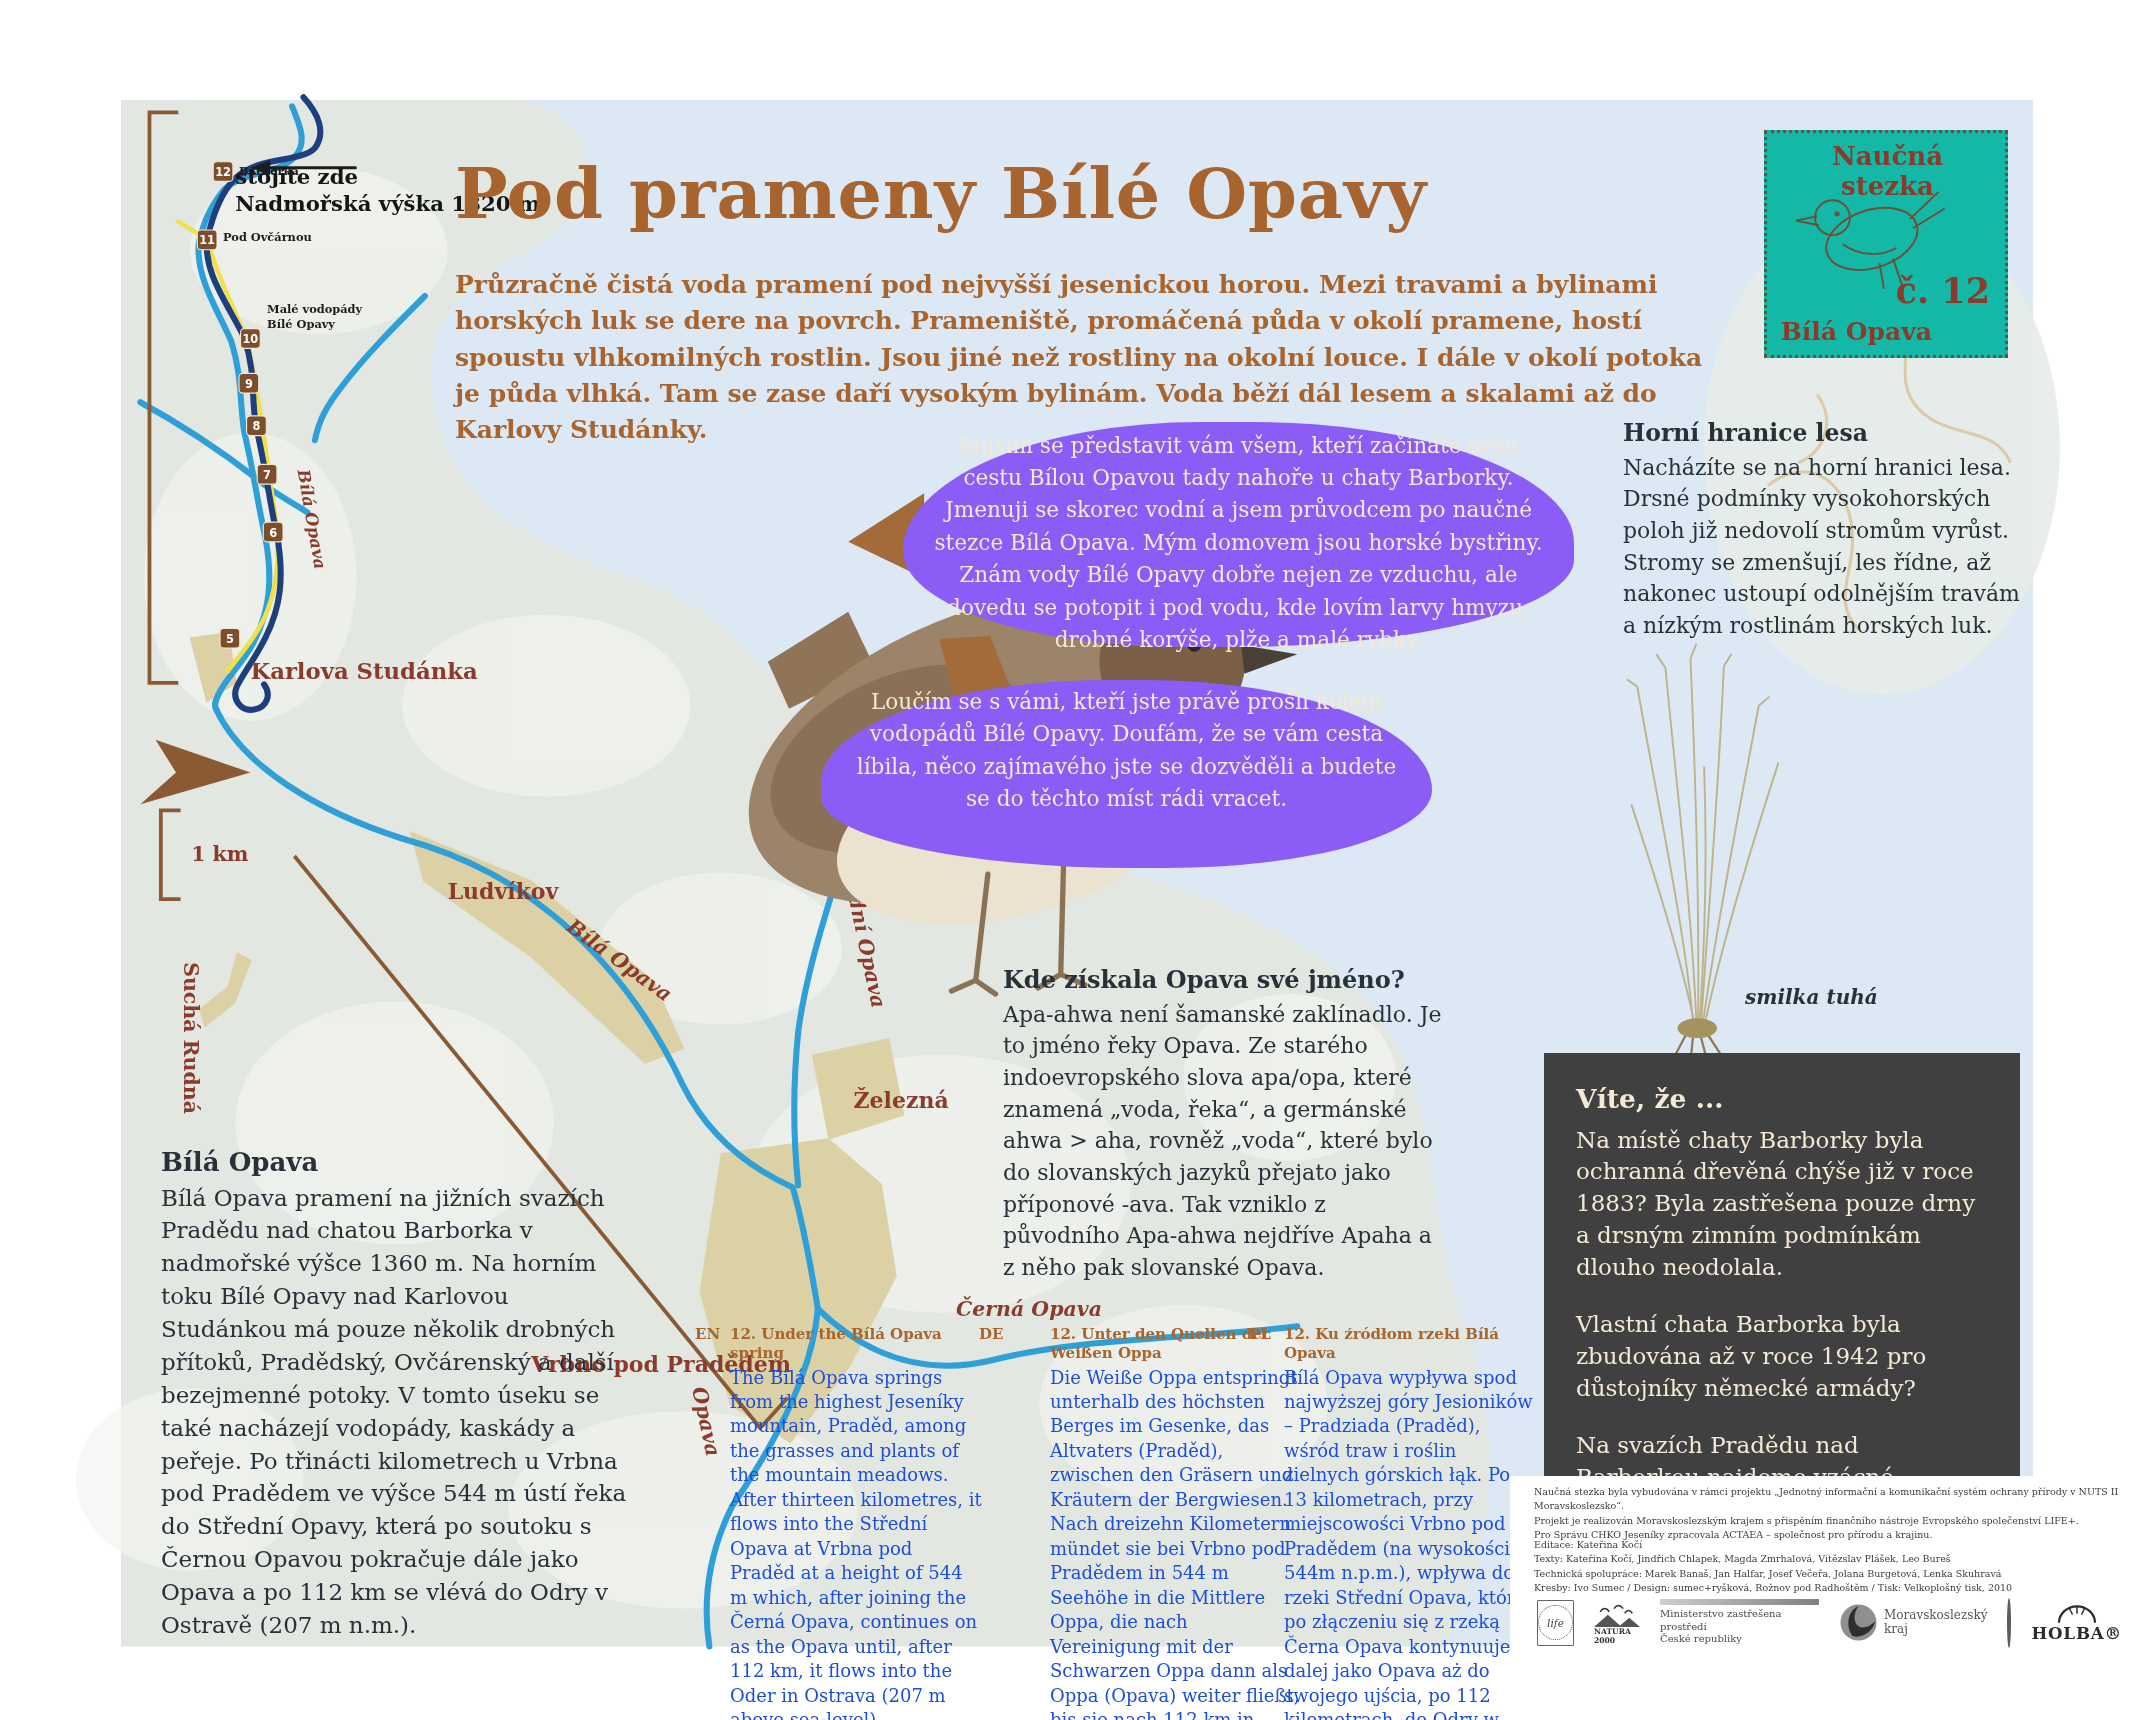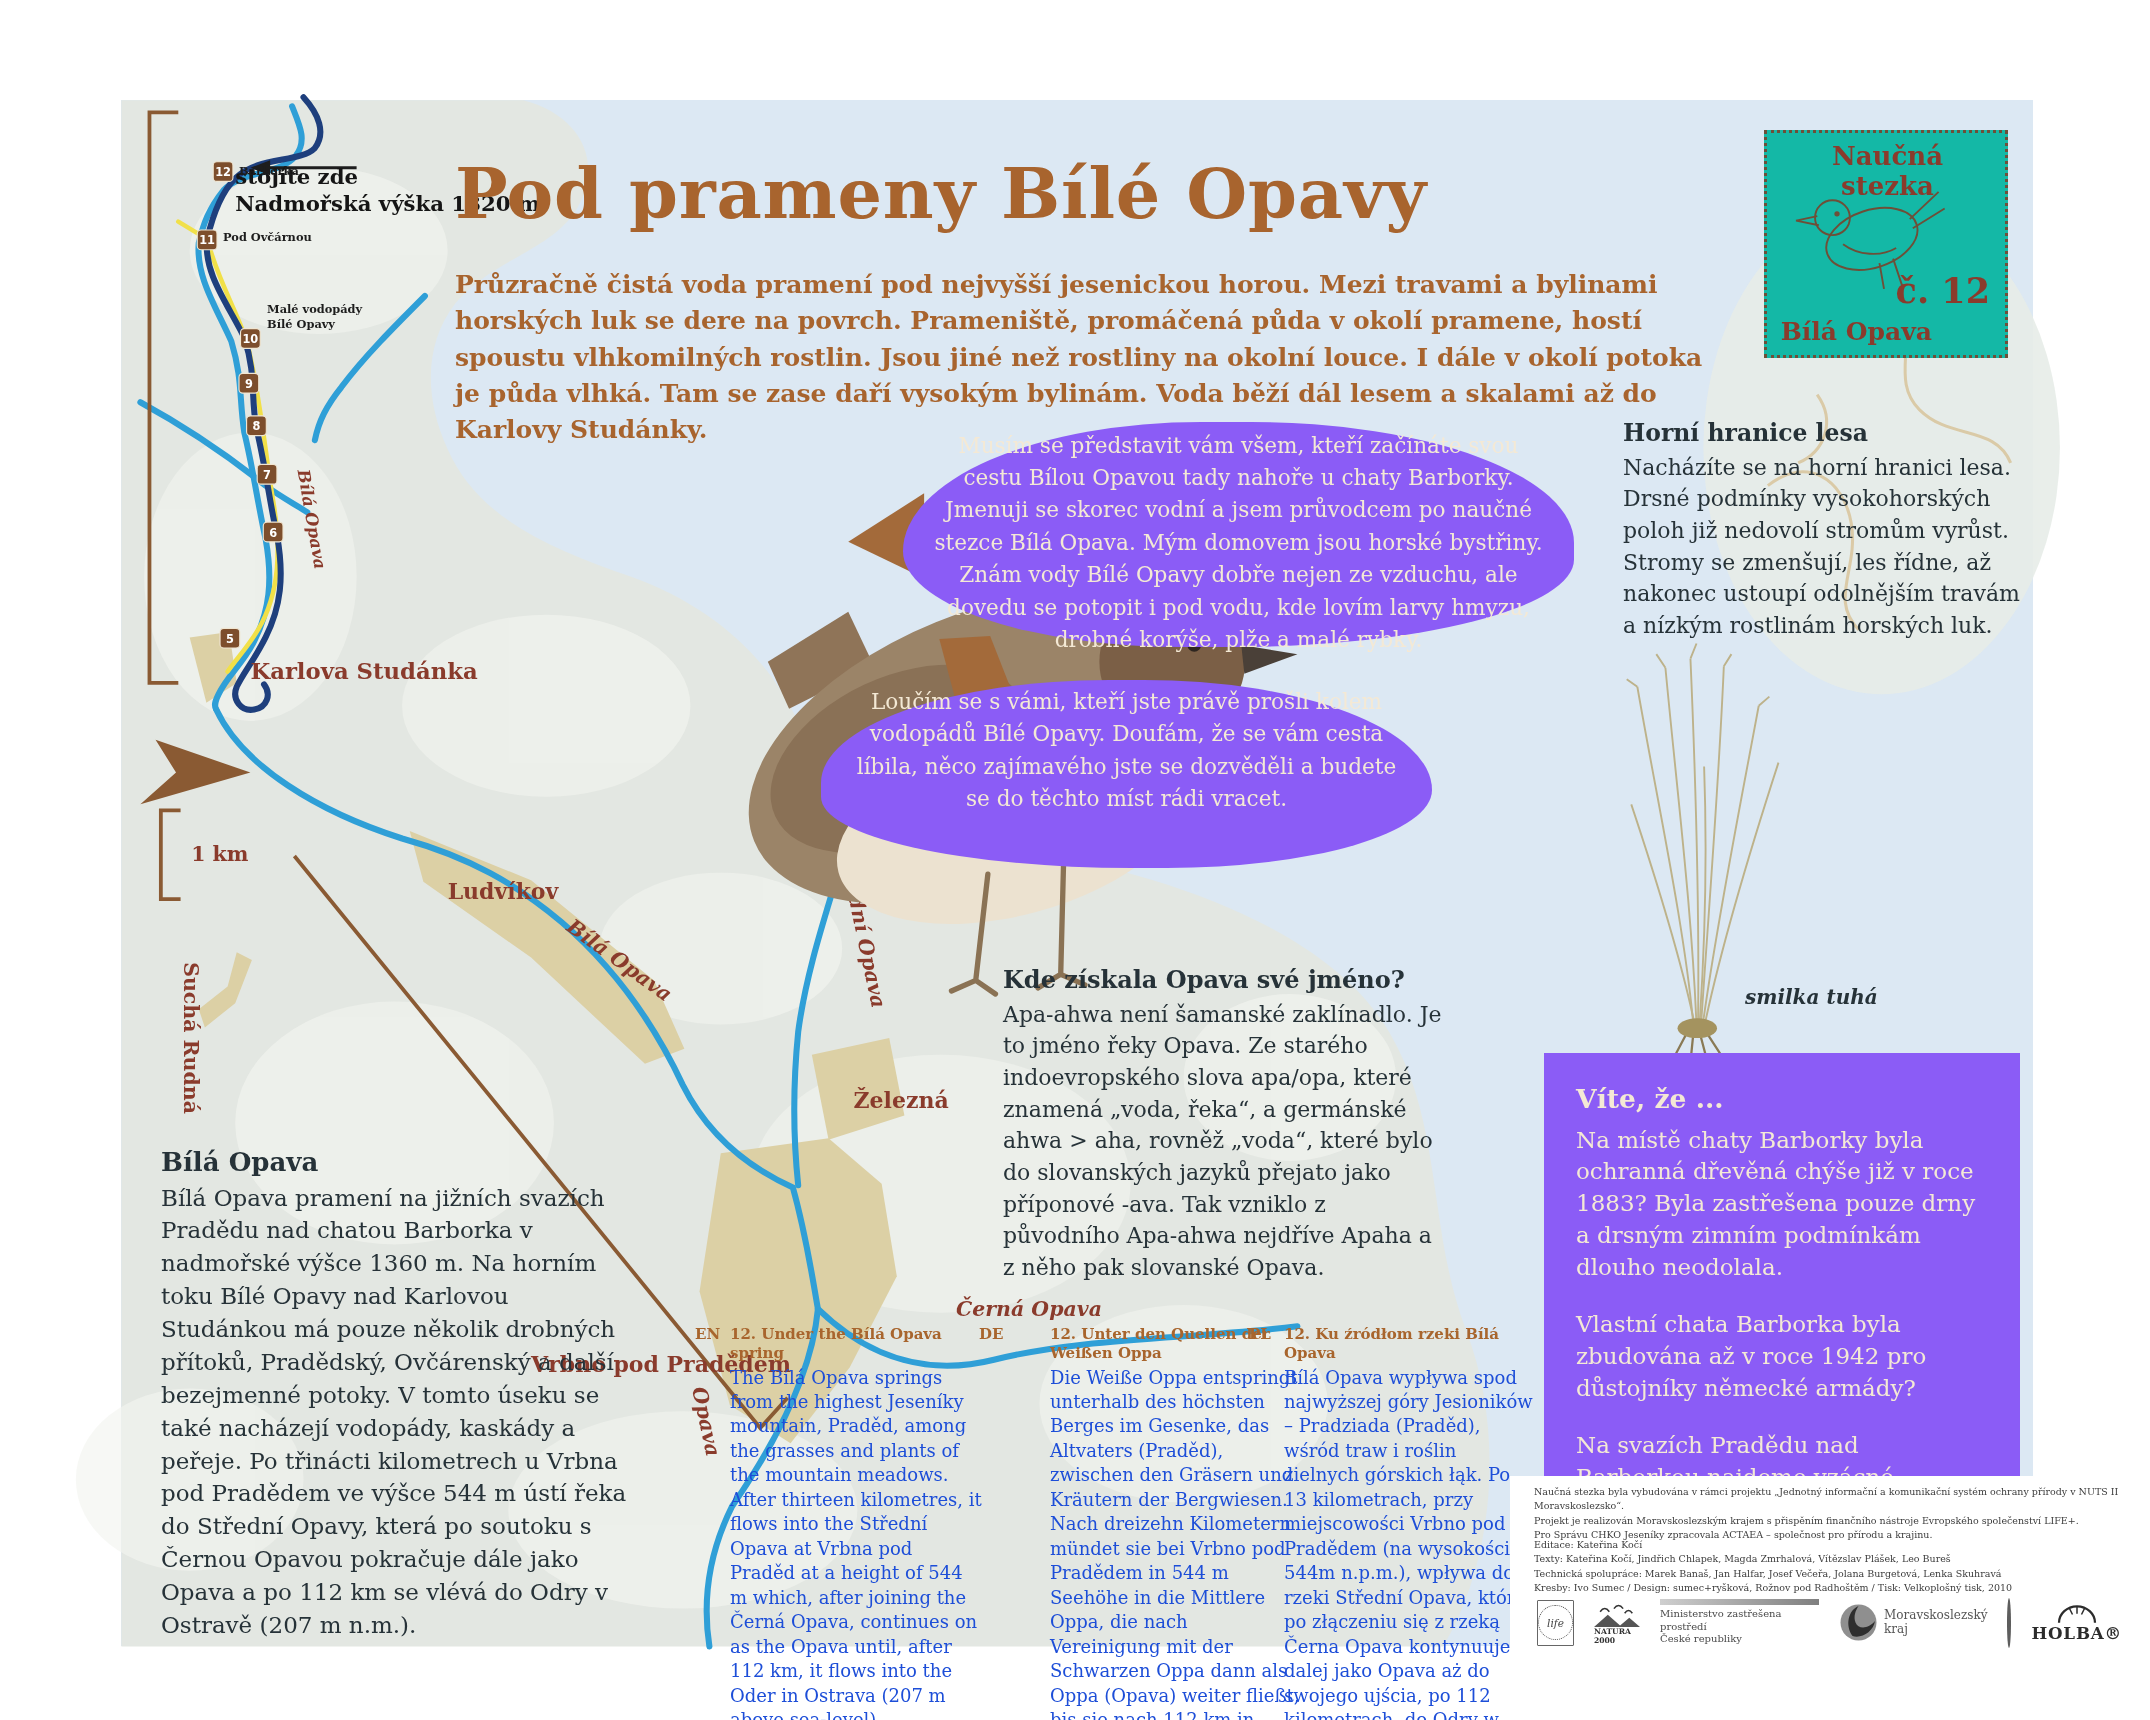--- a/index.html
+++ b/index.html
@@ -21,21 +21,21 @@
   .kde{left:1003px;top:965px;width:440px;}
   .kde .sec-title{font-size:24px;}
   .bila{left:161px;top:1147px;width:466px;}
   .bila .sec-title{font-size:26px;}
   .bila .sec-body{font-size:23px;line-height:1.43;}
   .bubble{background:#8b5cf6;color:#f4e9d5;display:flex;align-items:flex-start;justify-content:center;text-align:center;}
   .bubble1{left:903px;top:422px;width:671px;height:225px;font-size:21.6px;line-height:1.5;
            border-radius:48% 52% 55% 45% / 62% 58% 42% 46%;padding:7.6px 30px;box-sizing:border-box;}
   .bubble2{left:821px;top:680px;width:611px;height:188px;font-size:21.6px;line-height:1.5;
            border-radius:50% 50% 46% 54% / 58% 62% 44% 40%;padding:6px 33px;box-sizing:border-box;}
-  .vite{left:1544px;top:1053px;width:476px;height:423px;background:#8b5cf6;box-sizing:border-box;padding:30px 32px;}
+  .vite{left:1544px;top:1053px;width:476px;height:423px;background:#404040;box-sizing:border-box;padding:30px 32px;}
   .vite-title{font-size:26.6px;font-weight:bold;color:#f4e9d5;margin-bottom:10.6px;}
   .vite p{font-size:23px;color:#f4e9d5;line-height:1.38;margin:0 0 26px 0;}
   .plant-label{left:1745px;top:985px;font-size:20px;font-style:italic;font-weight:bold;color:#263238;}
   .lang{top:1325px;width:253px;}
   .lang-tag{font-size:15px;font-weight:bold;color:#a8652d;}
   .lang-title{font-size:15px;font-weight:bold;color:#a8652d;line-height:1.25;margin-bottom:3px;}
   .lang-body{font-size:18px;color:#1d4ed8;line-height:1.36;}
   .en-tag{left:695px;} .en-block{left:730px;}
   .de-tag{left:979px;} .de-block{left:1014px;margin-left:36px;}
   .pl-tag{left:1249px;} .pl-block{left:1284px;}

